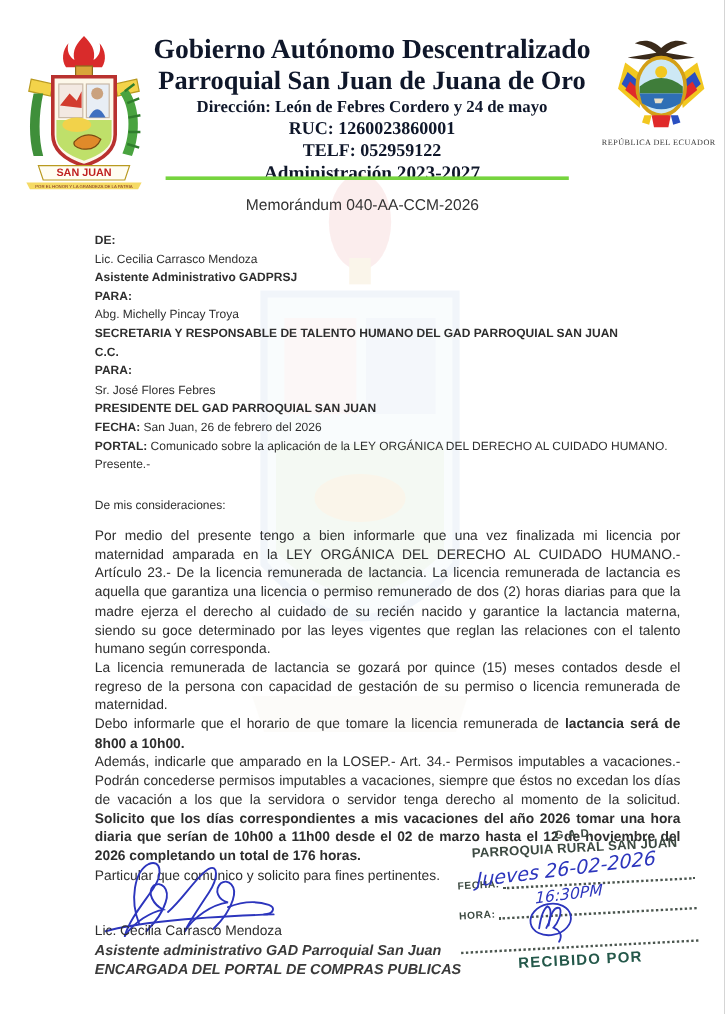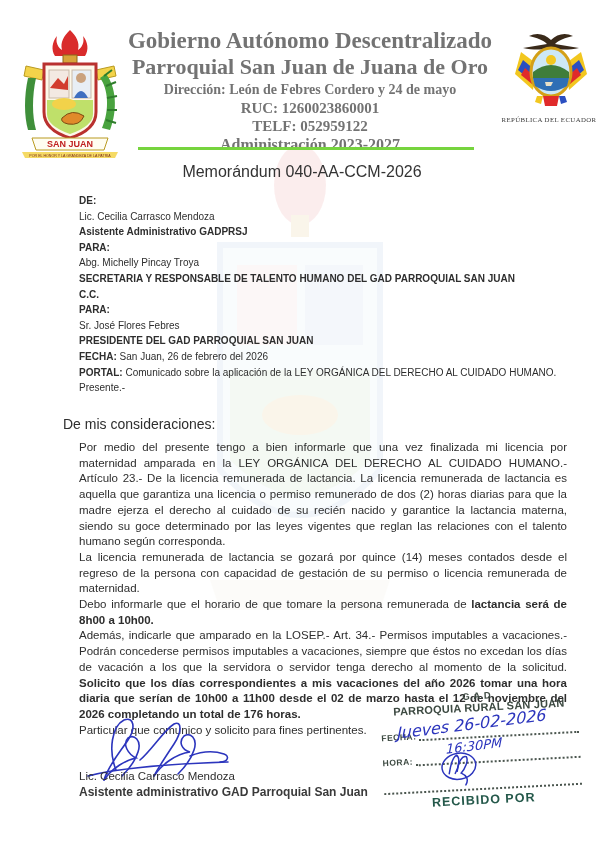--- a/index.html
+++ b/index.html
@@ -1,48 +1,48 @@
 <!DOCTYPE html>
 <html><head>
 <meta charset="utf-8">
 <style>
   html,body{margin:0;padding:0;background:#888;}
   .page{position:relative;width:604px;height:845px;background:#ffffff;overflow:hidden;
         font-family:"Liberation Sans",sans-serif;color:#2e2e2e;margin:0 auto;}
   
   .hdr-title{position:absolute;left:108px;top:28px;width:404px;text-align:center;
-             font-family:"Liberation Serif",serif;font-weight:bold;color:#737373;}
+             font-family:"Liberation Serif",serif;font-weight:bold;color:#0f172a;}
   .ht1{font-size:23px;line-height:26px;}
   .ht2{font-size:22px;line-height:25px;}
   .ht3{font-size:14px;line-height:18px;margin-top:2px;}
   .ht4{font-size:15px;line-height:18px;}
   .ht5{font-size:15px;line-height:18px;}
   .ht6{font-size:16px;line-height:19px;}
   .green-line{position:absolute;left:138px;top:147px;width:336px;height:3px;background:#76d43e;}
   .seal{position:absolute;}
   .seal-left{left:14px;top:26px;width:112px;height:132px;}
   .seal-right{left:503px;top:30px;width:96px;height:84px;}
   .seal-caption{position:absolute;left:494px;top:116px;width:110px;text-align:center;
                 font-family:"Liberation Serif",serif;font-size:6.8px;letter-spacing:.4px;color:#3a3a3a;}
   
   .watermark{position:absolute;left:185px;top:140px;width:230px;height:510px;opacity:.10;pointer-events:none;}
   
-  .memo-number{position:absolute;left:0;right:0;top:163px;text-align:center;font-size:16px;color:#333;}
+  .memo-number{position:absolute;left:0;right:0;top:163px;text-align:center;font-size:13px;color:#333;}
   .addr{position:absolute;left:79px;top:193px;width:488px;font-size:10px;line-height:15.6px;}
   .addr div{margin:0;}
   .b{font-weight:bold;}
   .just{text-align:justify;}
-  .salutation{position:absolute;left:63px;top:416px;font-size:14px;}
+  .salutation{position:absolute;left:79px;top:416px;font-size:10px;}
   .bodytxt{position:absolute;left:79px;top:440px;width:488px;font-size:11.5px;line-height:15.7px;text-align:justify;}
   .bodytxt p{margin:0;}
   .closing{margin-top:9px;text-align:left;}
   
   .sig-svg{position:absolute;left:78px;top:710px;width:175px;height:78px;}
   .sig-block{position:absolute;left:79px;top:768px;width:360px;font-size:11.5px;line-height:16px;}
-  .sig-block .t{font-size:12px;font-weight:bold;color:#3a3a3a;}
+  .sig-block .t{font-size:12px;font-weight:bold;color:#3a3a3a;font-style:italic;}
   
   .stamp{position:absolute;left:382px;top:690px;width:198px;transform:rotate(-3deg);
          color:#3d4a42;}
   .st-org1{text-align:center;font-size:9.5px;font-weight:bold;letter-spacing:.5px;}
   .st-org2{text-align:center;font-size:11px;font-weight:bold;letter-spacing:.2px;white-space:nowrap;}
   .st-row{display:flex;align-items:flex-end;margin-top:14px;font-size:8.5px;font-weight:bold;letter-spacing:.5px;}
   .st-dots{flex:1;border-bottom:2px dotted #4a554e;margin-left:3px;height:9px;}
   .st-dots-full{border-bottom:2px dotted #4a554e;margin-top:16px;height:9px;}
   .st-received{text-align:center;font-size:12.5px;font-weight:bold;letter-spacing:1px;color:#24584a;margin-top:3px;}
   .hw{position:absolute;color:#2c35bd;font-family:"DejaVu Sans",sans-serif;font-style:italic;white-space:nowrap;}
@@ -145,40 +145,41 @@
     <div class="b">PRESIDENTE DEL GAD PARROQUIAL SAN JUAN</div>
     <div><span class="b">FECHA:</span> <span>San Juan, 26 de febrero del 2026</span></div>
     <div class="just"><span class="b">PORTAL:</span> <span>Comunicado sobre la aplicación de la LEY ORGÁNICA DEL DERECHO AL CUIDADO HUMANO.</span></div>
     <div>Presente.-</div>
   </div>
 
   <div class="salutation">De mis consideraciones:</div>
 
   <div class="bodytxt">
     <p>Por medio del presente tengo a bien informarle que una vez finalizada mi licencia por maternidad amparada en la LEY ORGÁNICA DEL DERECHO AL CUIDADO HUMANO.- Artículo 23.- De la licencia remunerada de lactancia. La licencia remunerada de lactancia es aquella que garantiza una licencia o permiso remunerado de dos (2) horas diarias para que la madre ejerza el derecho al cuidado de su recién nacido y garantice la lactancia materna, siendo su goce determinado por las leyes vigentes que reglan las relaciones con el talento humano según corresponda.</p>
-    <p>La licencia remunerada de lactancia se gozará por quince (14) meses contados desde el regreso de la persona con capacidad de gestación de su permiso o licencia remunerada de maternidad.</p>
-    <p><span>Debo informarle que el horario de que tomare la persona remunerada de</span> <span class="b">lactancia será de 8h00 a 10h00.</span></p>
+    <p>La licencia remunerada de lactancia se gozará por quince (15) meses contados desde el regreso de la persona con capacidad de gestación de su permiso o licencia remunerada de maternidad.</p>
+    <p><span>Debo informarle que el horario de que tomare la licencia remunerada de</span> <span class="b">lactancia será de 8h00 a 10h00.</span></p>
     <p><span>Además, indicarle que amparado en la LOSEP.- Art. 34.- Permisos imputables a vacaciones.- Podrán concederse permisos imputables a vacaciones, siempre que éstos no excedan los días de vacación a los que la servidora o servidor tenga derecho al momento de la solicitud.</span> <span class="b">Solicito que los días correspondientes a mis vacaciones del año 2026 tomar una hora diaria que serían de 10h00 a 11h00 desde el 02 de marzo hasta el 12 de noviembre del 2026 completando un total de 176 horas.</span></p>
     <p class="closing">Particular que comunico y solicito para fines pertinentes.</p>
   </div>
 
   <svg class="sig-svg" viewBox="0 0 175 78" aria-hidden="true">
     <g fill="none" stroke="#2c35bd" stroke-width="1.6" stroke-linecap="round">
       <path d="M38,60 C30,40 34,16 46,10 C56,6 58,18 50,30 C42,42 30,56 26,70"></path>
       <path d="M26,70 C34,58 48,50 58,48 C50,44 44,34 50,28 C56,24 64,30 60,42 C57,52 50,60 44,66"></path>
       <path d="M62,50 C74,40 86,20 96,14 C104,10 104,22 96,34 C88,46 80,58 76,66"></path>
       <path d="M76,66 C84,54 98,44 112,42 C104,40 100,32 106,26 C112,22 120,28 116,40 C113,50 106,58 100,64"></path>
       <path d="M112,46 C122,42 134,40 146,44 C152,46 150,52 142,52"></path>
       <path d="M10,66 C40,58 90,54 150,52"></path>
     </g>
   </svg>
 
   <div class="sig-block">
     <div>Lic. Cecilia Carrasco Mendoza</div>
     <div class="t">Asistente administrativo GAD Parroquial San Juan</div>
+    <div class="t">ENCARGADA DEL PORTAL DE COMPRAS PUBLICAS</div>
   </div>
 
   <div class="stamp">
     <div class="st-org1">G.A.D.</div>
     <div class="st-org2">PARROQUIA RURAL SAN JUAN</div>
     <div class="st-row">
       <span>FECHA:</span>
       <span class="st-dots"></span>
     </div>
     <div class="st-row">

